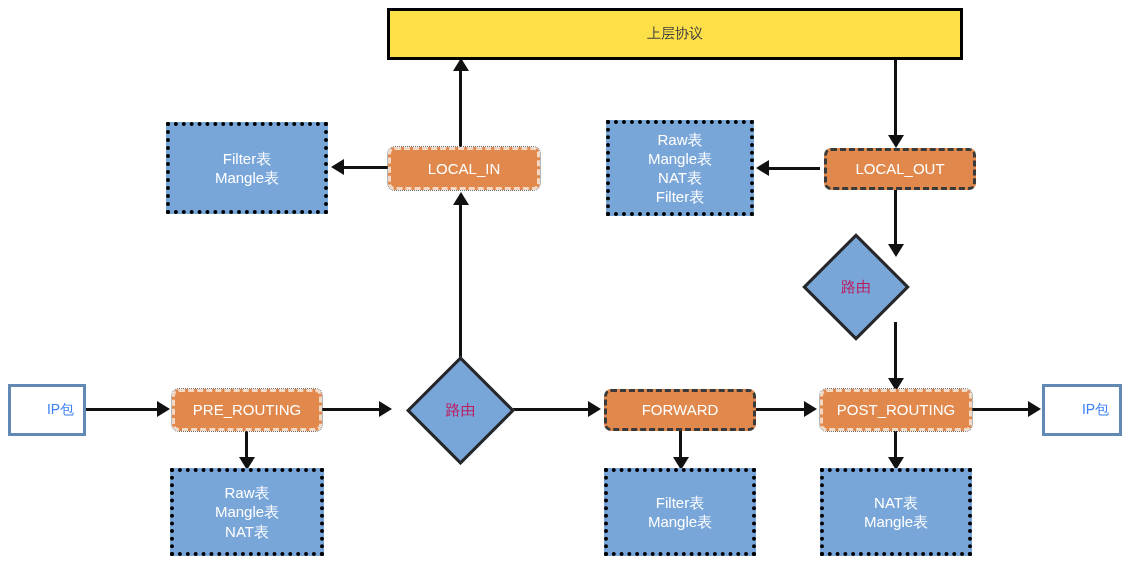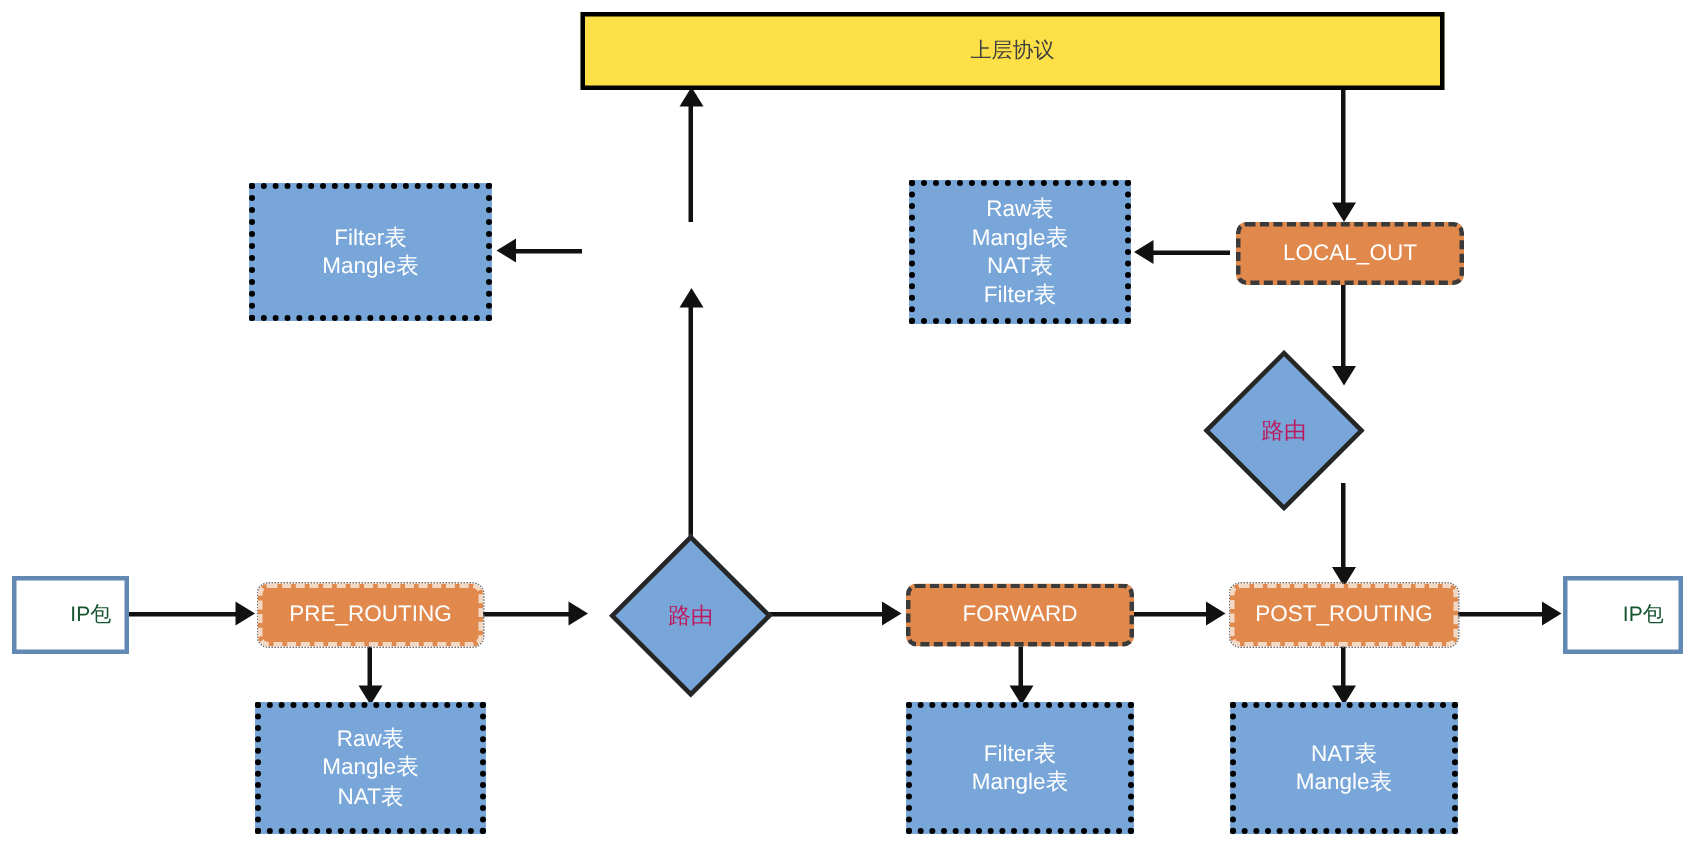--- a/index.html
+++ b/index.html
@@ -62,21 +62,21 @@
   .node.orange.b-light {
     border: 3px dashed #f3d9c3;
     outline: 1px dotted #6b6b6b;
     outline-offset: 0px;
   }
 
   
   .node.packet {
     background: #ffffff;
     border: 3px solid #6289b4;
-    color: #14532d;
+    color: #3b82f6;
     font-size: 14px;
     padding-left: 27px;
   }
 
   
   .diamond {
     position: absolute;
     z-index: 4;
   }
   .diamond .dshape {
@@ -140,20 +140,23 @@
 
   <div class="node green" style="left:387px; top:8px; width:576px; height:52px;">
     <span>上层协议</span>
   </div>
 
   <div class="node blue-table" style="left:166px; top:122px; width:162px; height:92px;">
     <span>Filter表
 Mangle表</span>
   </div>
 
+  <div class="node orange b-light" style="left:388px; top:147px; width:152px; height:43px;">
+    <span>LOCAL_IN</span>
+  </div>
 
   <div class="node blue-table" style="left:606px; top:120px; width:148px; height:96px;">
     <span>Raw表
 Mangle表
 NAT表
 Filter表</span>
   </div>
 
   <div class="node orange b-dark" style="left:824px; top:148px; width:152px; height:42px;">
     <span>LOCAL_OUT</span>

